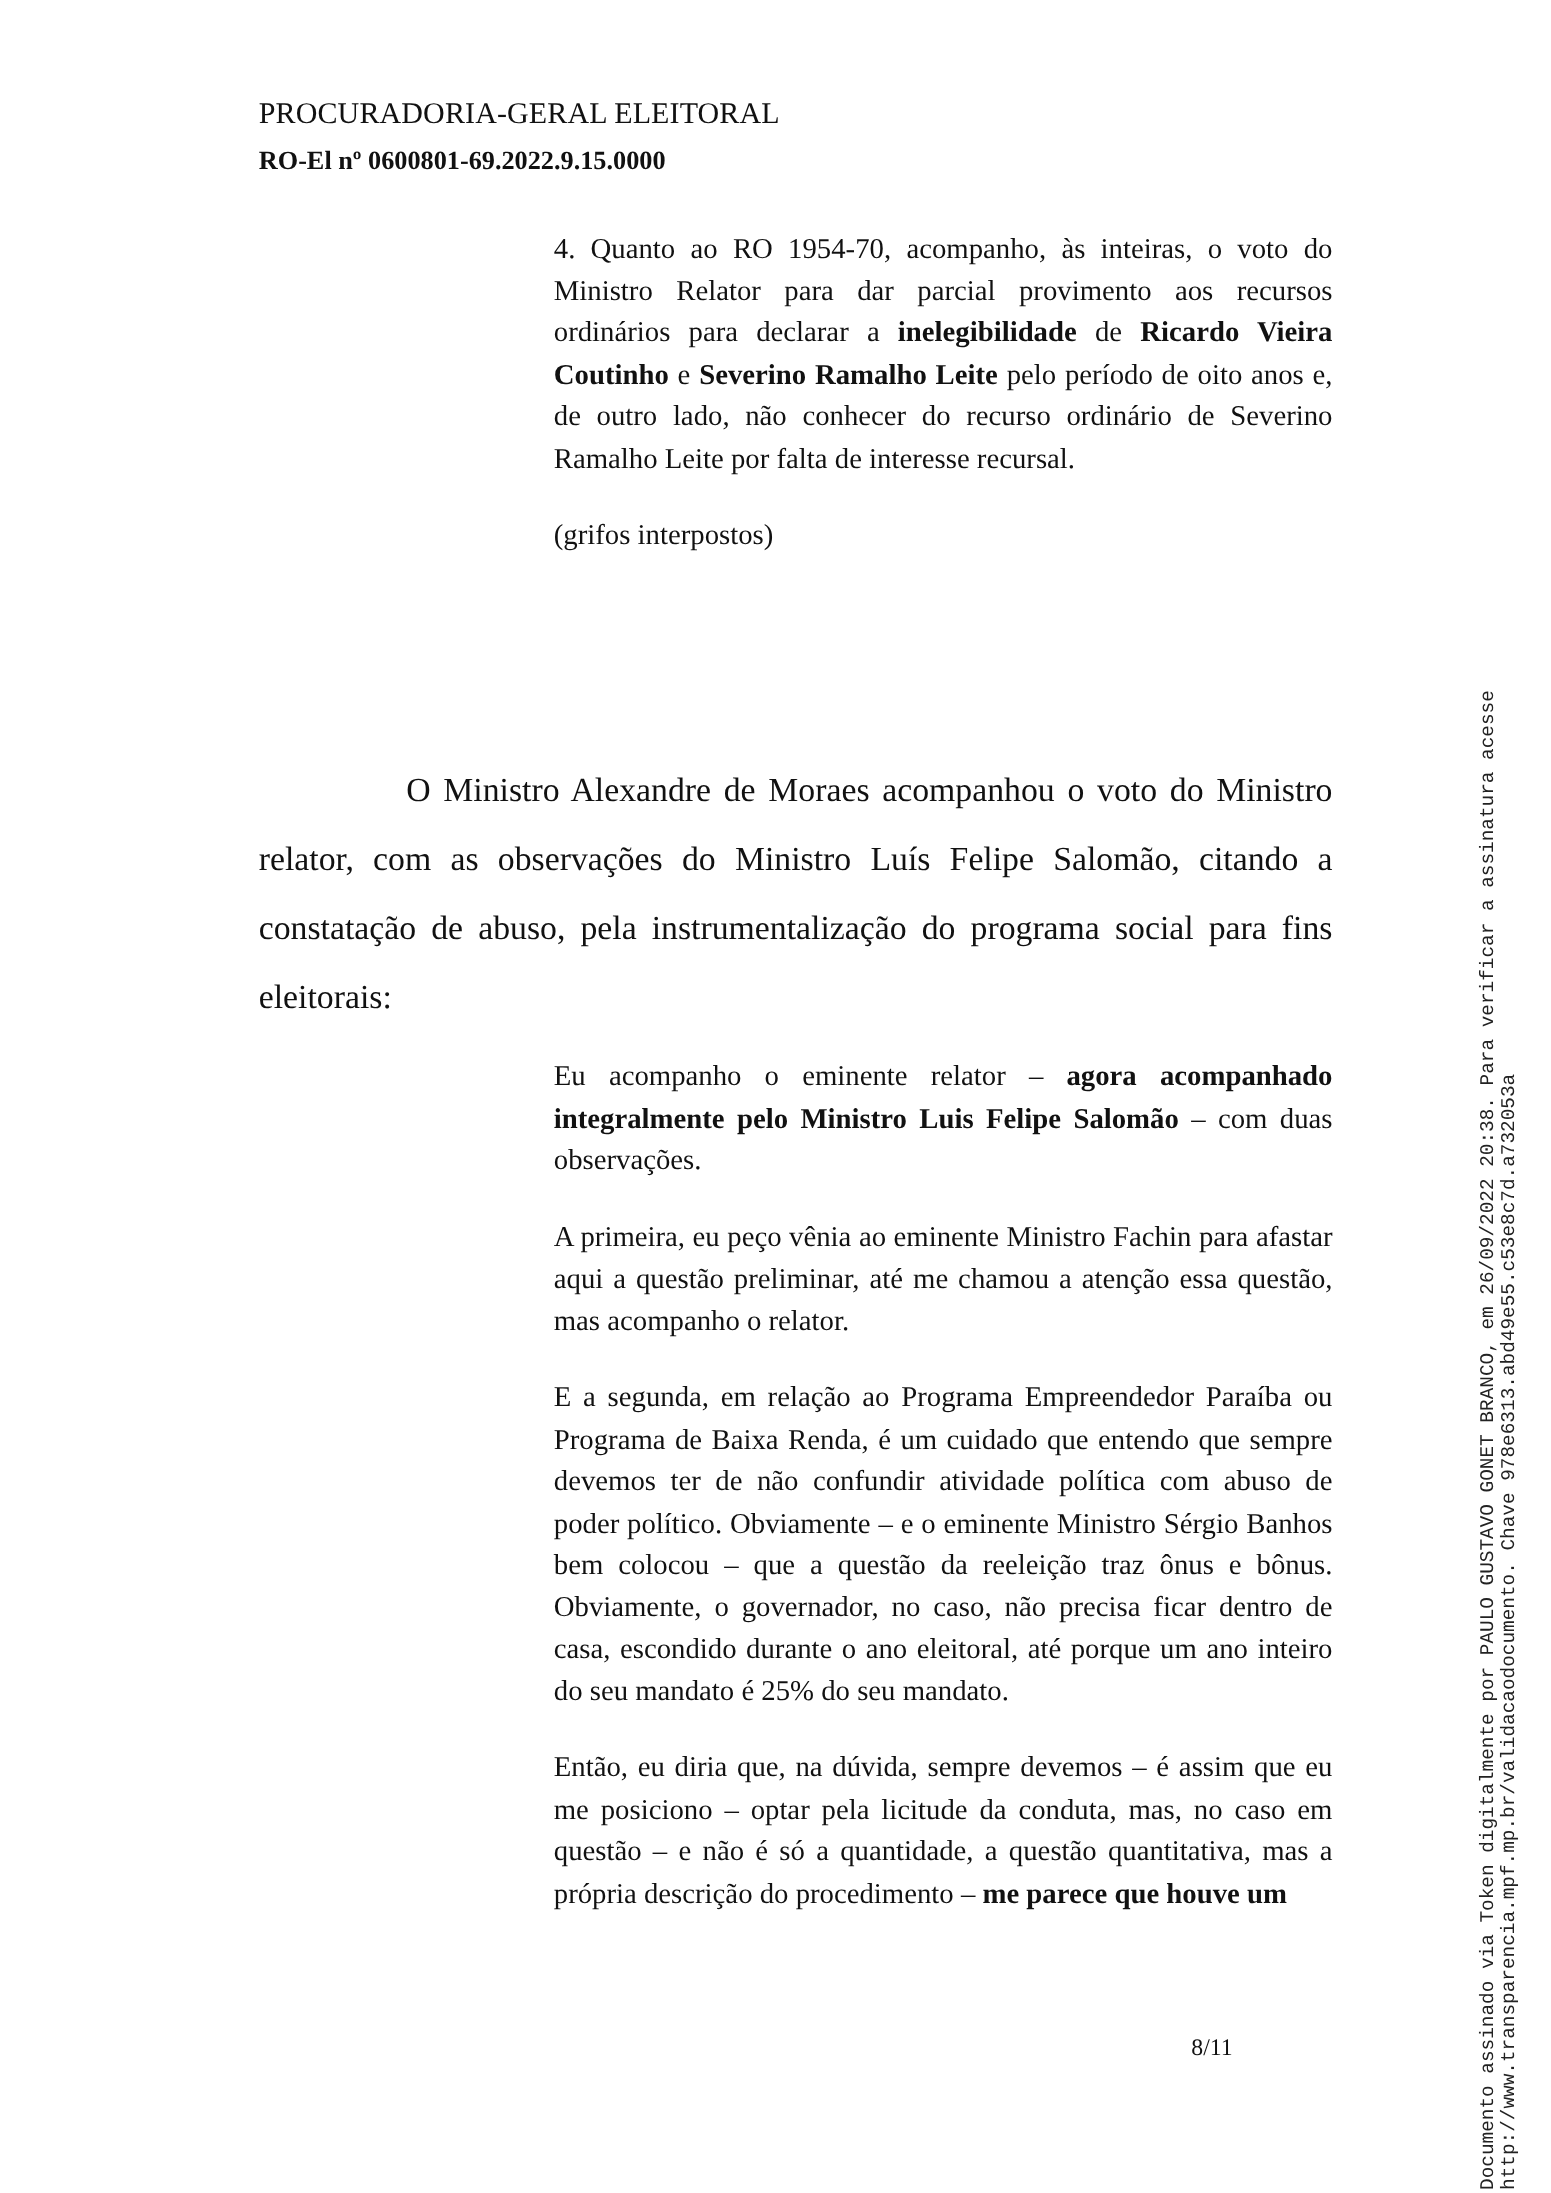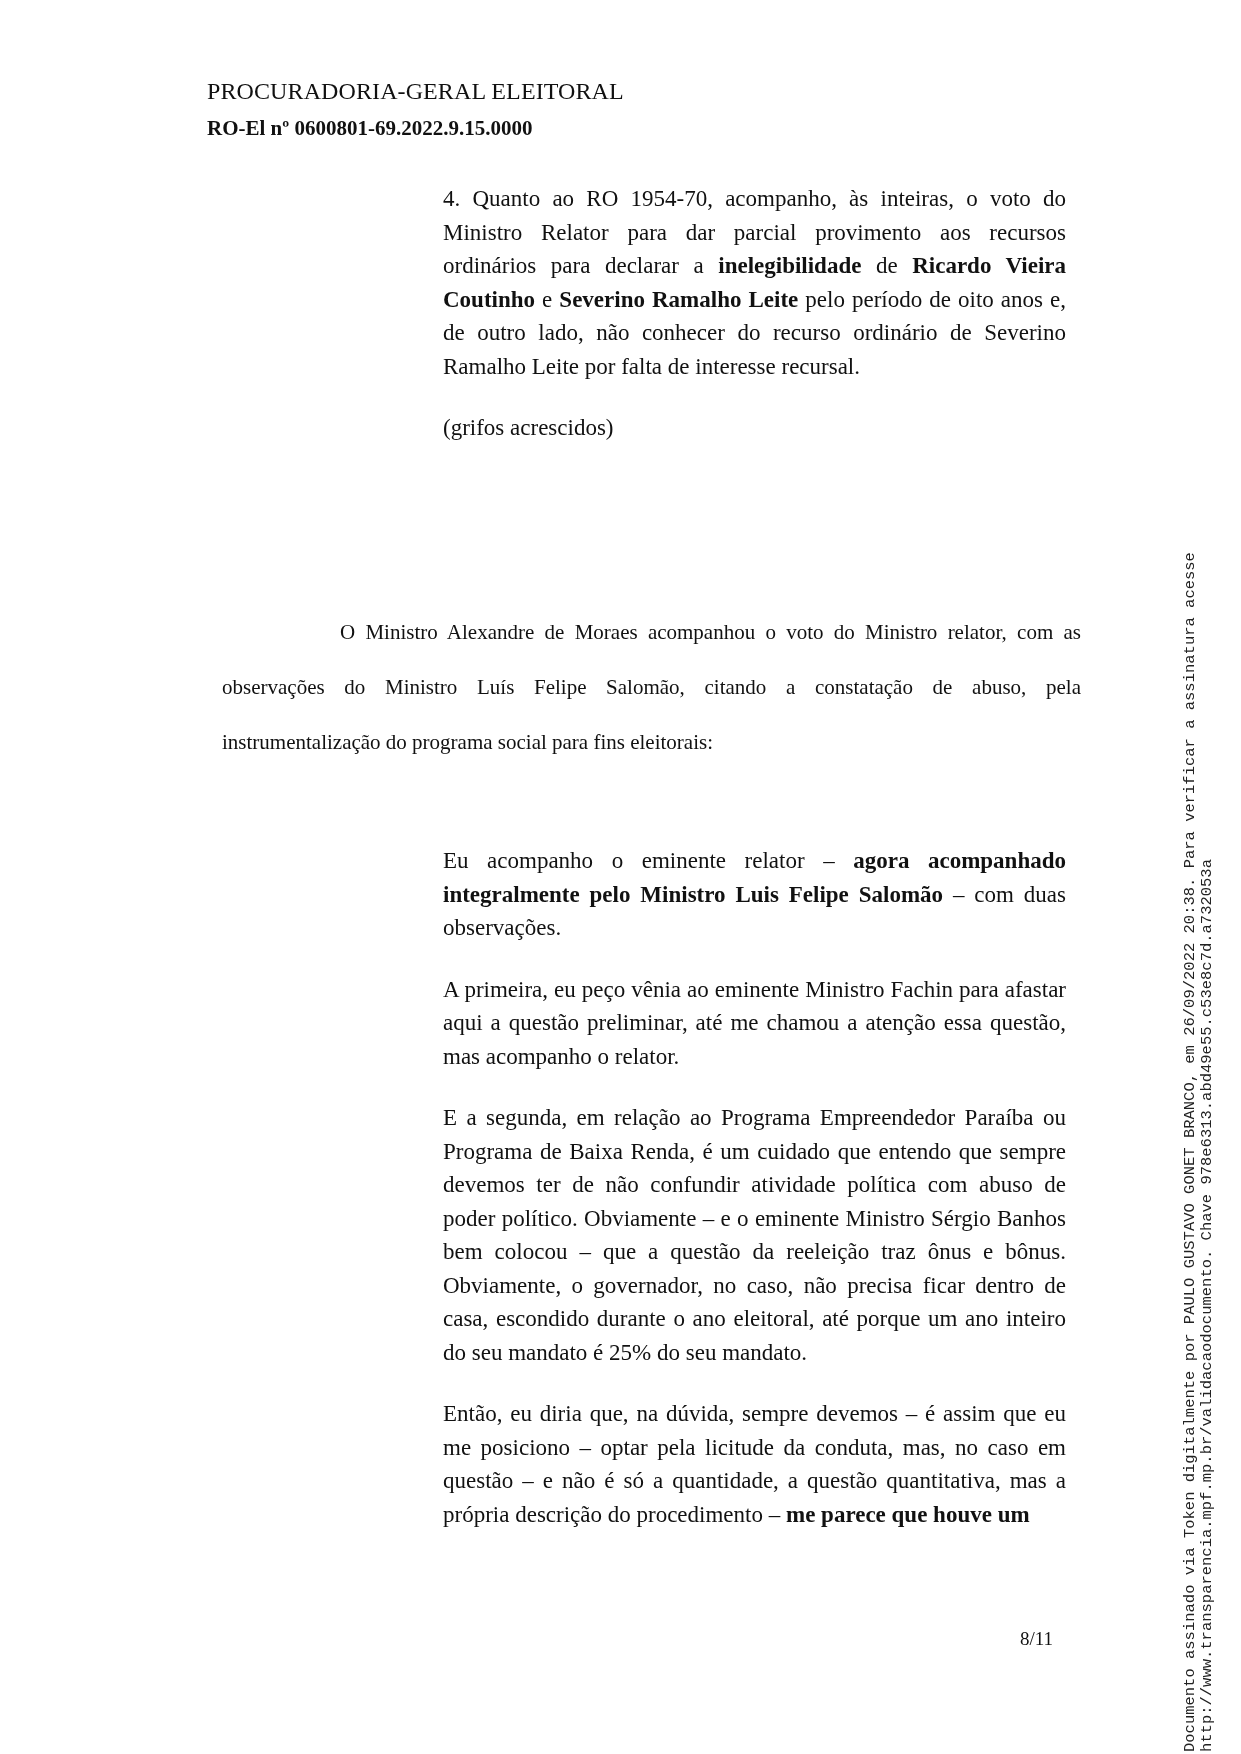--- a/index.html
+++ b/index.html
@@ -5,37 +5,37 @@
   html, body { margin: 0; padding: 0; background: #ffffff; }
   body { width: 1241px; height: 1754px; position: relative; overflow: hidden; color: #111; }
   .serif { font-family: "Liberation Serif", "DejaVu Serif", serif; }
   #header-org { position: absolute; left: 207px; top: 78px; font-size: 24px; letter-spacing: 0.1px; }
   #header-case { position: absolute; left: 207px; top: 116px; font-size: 21px; font-weight: bold; }
   .quote { position: absolute; left: 443px; width: 623px; font-size: 23px; line-height: 33.5px; text-align: justify; }
   .quote p { margin: 0; }
   .quote p + p { margin-top: 28px; }
   .quote b { font-weight: bold; }
   #quote1 { top: 182px; }
-  #body-para { position: absolute; left: 222px; width: 859px; top: 605px; font-size: 21px; line-height: 55px; text-align: justify; }
+  #body-para { position: absolute; left: 207px; width: 859px; top: 605px; font-size: 27px; line-height: 55px; text-align: justify; }
   #body-para p { margin: 0; text-indent: 118px; }
   #quote2 { top: 844px; }
-  #page-number { position: absolute; left: 1020px; top: 1628px; font-size: 19px; }
+  #page-number { position: absolute; left: 953px; top: 1628px; font-size: 19px; }
   #signature { position: absolute; left: 1182px; top: 1752px; transform-origin: 0 0; transform: rotate(-90deg);
     font-family: "Liberation Mono", "DejaVu Sans Mono", monospace; font-size: 15.5px; line-height: 17px; color: #222; white-space: nowrap; }
   #signature div { white-space: pre; }
 </style>
 </head>
 <body>
 
 <div id="header-org" class="serif">PROCURADORIA-GERAL ELEITORAL</div>
 <div id="header-case" class="serif">RO-El nº 0600801-69.2022.9.15.0000</div>
 
 <div id="quote1" class="quote serif">
     <p><span>4. Quanto ao RO 1954-70, acompanho, às inteiras, o voto do Ministro Relator para dar parcial provimento aos recursos ordinários para declarar a </span><b>inelegibilidade</b><span> de </span><b>Ricardo Vieira Coutinho</b><span> e </span><b>Severino Ramalho Leite</b><span> pelo período de oito anos e, de outro lado, não conhecer do recurso ordinário de Severino Ramalho Leite por falta de interesse recursal.</span></p>
-    <p><span>(grifos acrescidos)</span></p>
+    <p><span>(grifos interpostos)</span></p>
   </div>
 
 <div id="body-para" class="serif">
   <p>O Ministro Alexandre de Moraes acompanhou o voto do Ministro relator, com as observações do Ministro Luís Felipe Salomão, citando a constatação de abuso, pela instrumentalização do programa social para fins eleitorais:</p>
 </div>
 
 <div id="quote2" class="quote serif">
     <p><span>Eu acompanho o eminente relator – </span><b>agora acompanhado integralmente pelo Ministro Luis Felipe Salomão</b><span> – com duas observações.</span></p>
     <p><span>A primeira, eu peço vênia ao eminente Ministro Fachin para afastar aqui a questão preliminar, até me chamou a atenção essa questão, mas acompanho o relator.</span></p>
     <p><span>E a segunda, em relação ao Programa Empreendedor Paraíba ou Programa de Baixa Renda, é um cuidado que entendo que sempre devemos ter de não confundir atividade política com abuso de poder político. Obviamente – e o eminente Ministro Sérgio Banhos bem colocou – que a questão da reeleição traz ônus e bônus. Obviamente, o governador, no caso, não precisa ficar dentro de casa, escondido durante o ano eleitoral, até porque um ano inteiro do seu mandato é 25% do seu mandato.</span></p>

